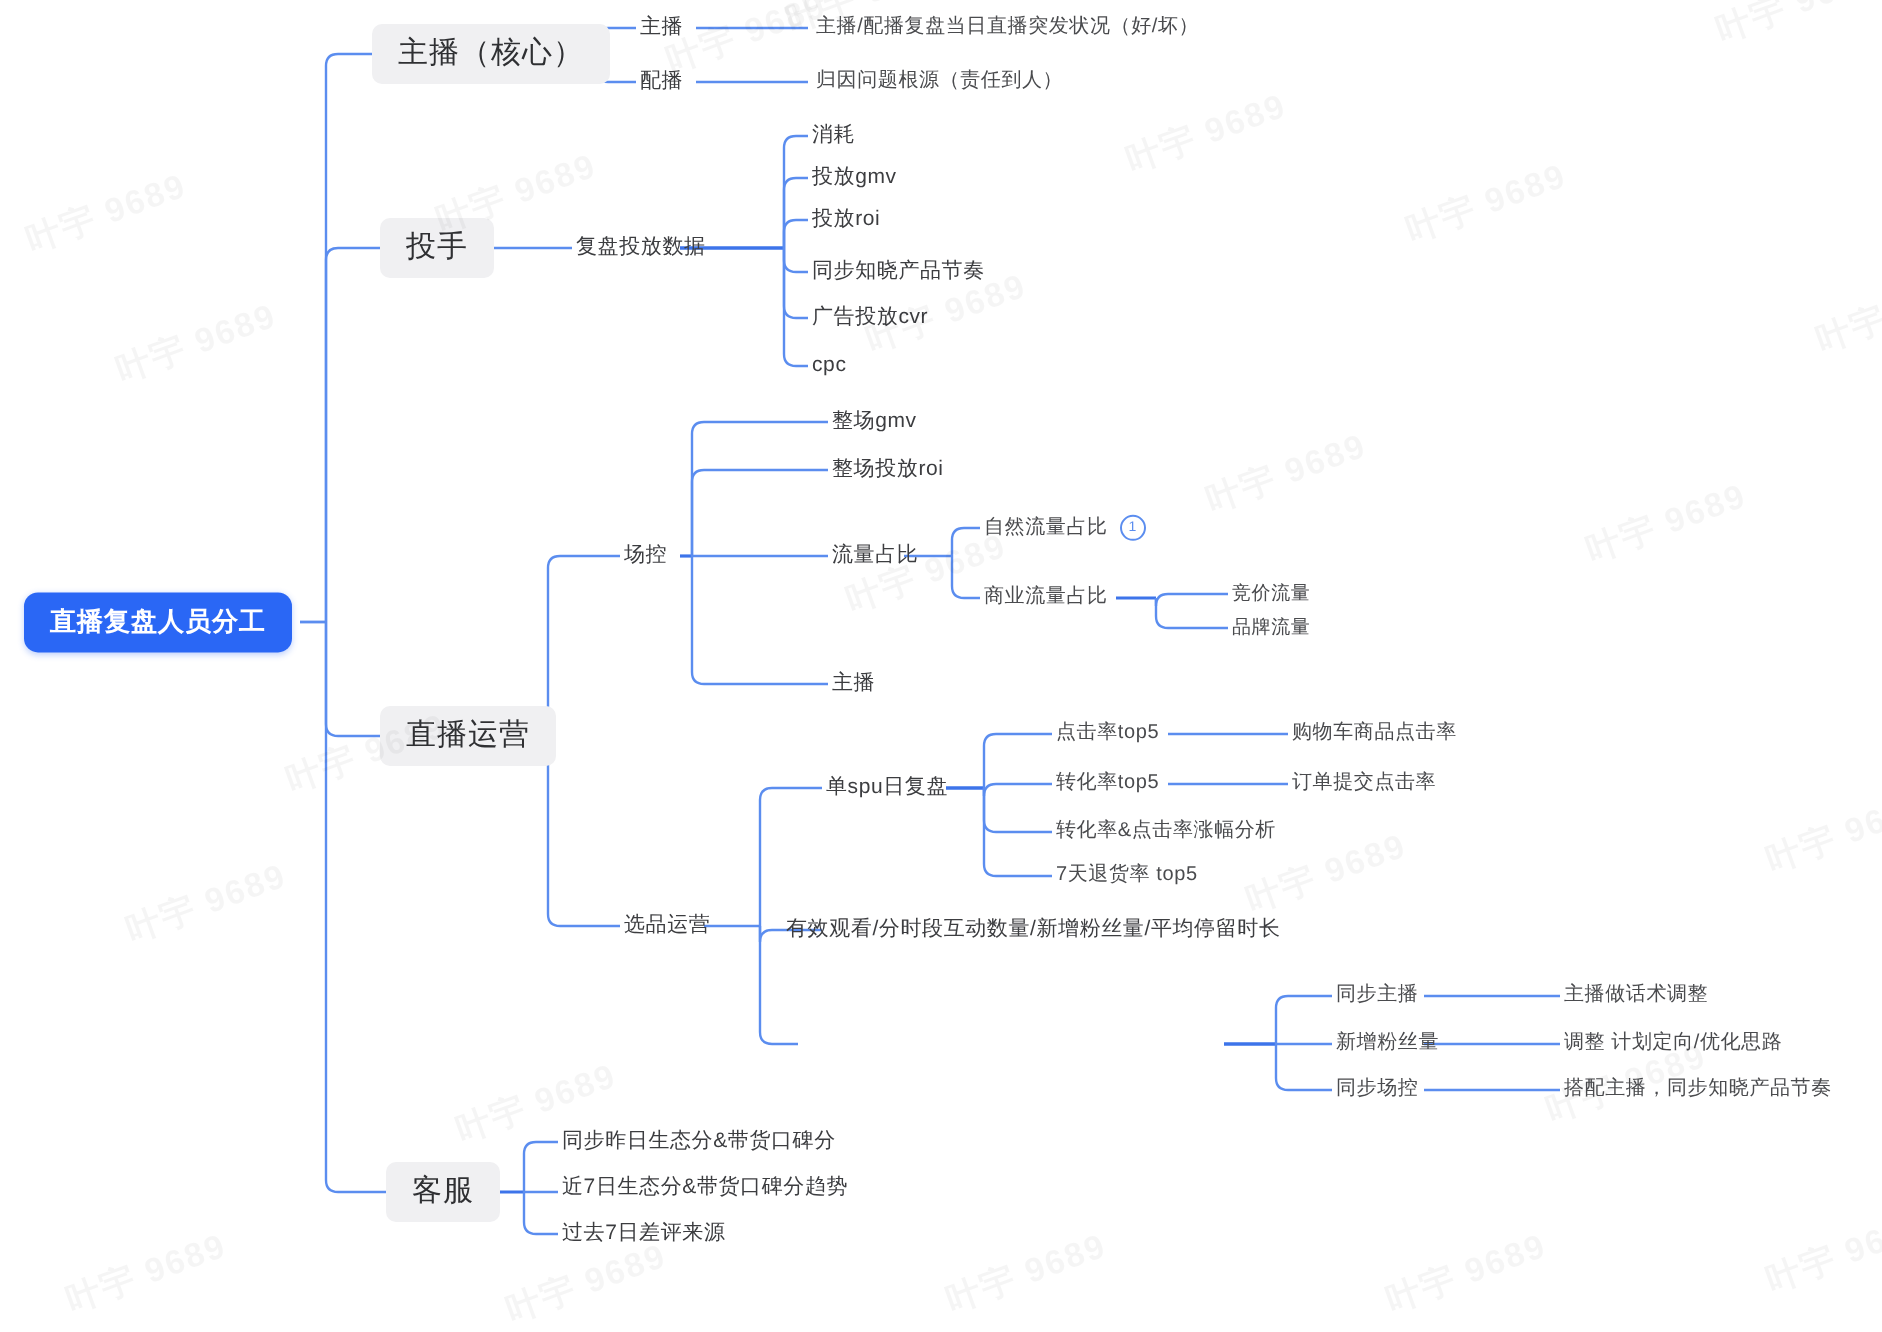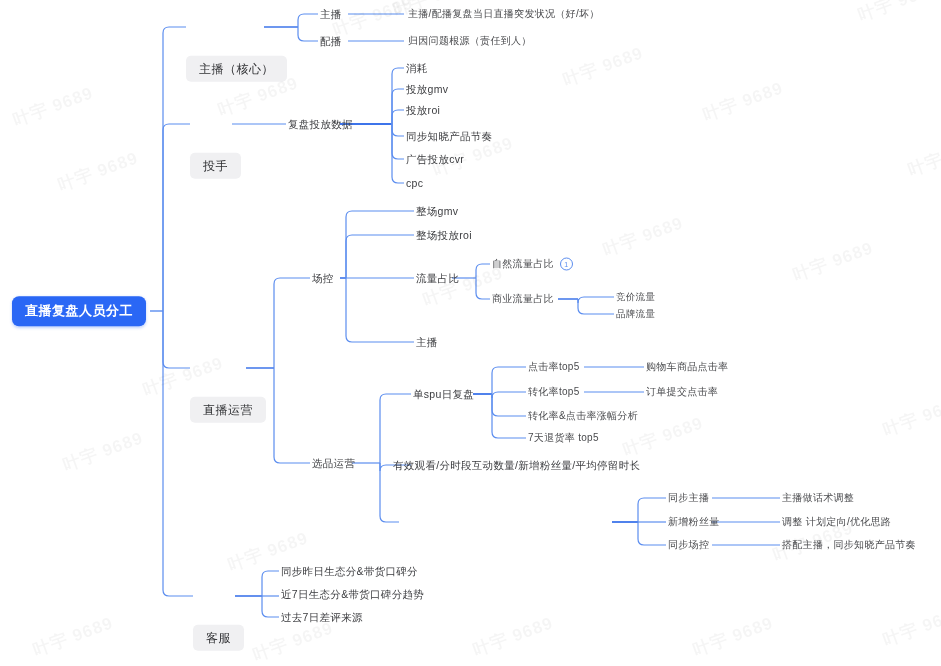--- a/index.html
+++ b/index.html
@@ -40,25 +40,24 @@
     font-weight:700;
     padding:7px 13px;
     border-radius:7px;
     box-shadow:0 1px 3px rgba(42,103,245,0.30);
     letter-spacing:0.5px;
   }
   
   .n-l2{
     background:#f0f0f2;
     color:#2f3033;
-    font-size:12px;
+    font-size:15px;
     padding:6px 13px;
     border-radius:5px;
     letter-spacing:0.5px;
-    margin-top:42px;
   }
   
   .n-l3{
     color:#3c3d40;
     font-size:10.5px;
     letter-spacing:0.3px;
   }
   .n-l4{
     color:#4a4b4e;
     font-size:10px;

